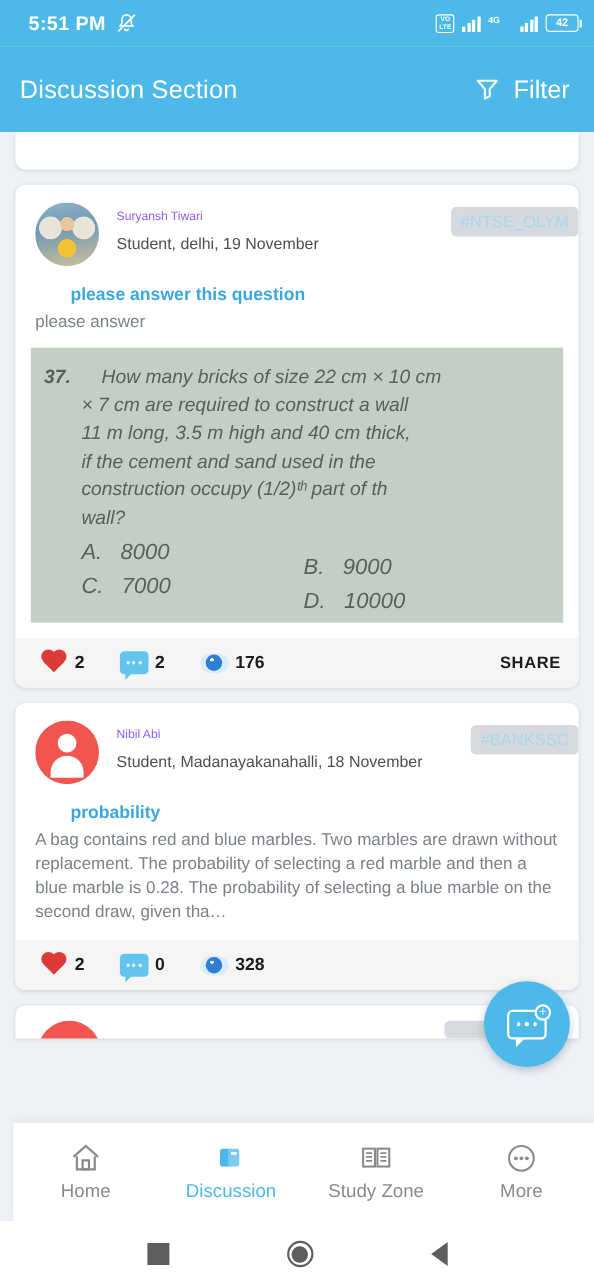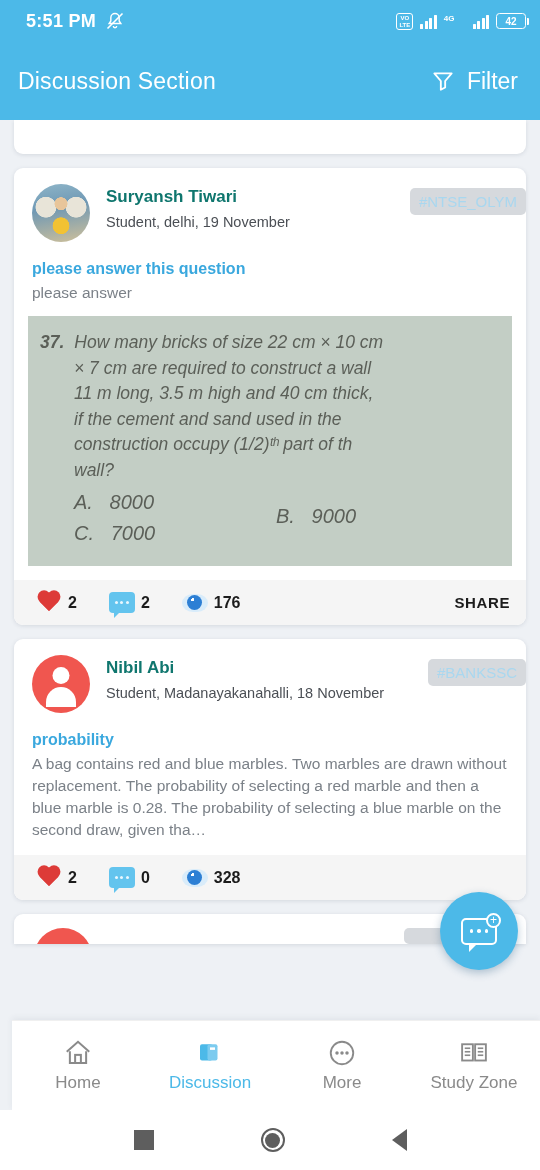--- a/index.html
+++ b/index.html
@@ -94,47 +94,48 @@
   }
   .avatar-person:before{
     content:""; position:absolute; top:12px; left:50%; transform:translateX(-50%);
     width:17px; height:17px; border-radius:50%; background:#fff;
   }
   .avatar-person:after{
     content:""; position:absolute; bottom:6px; left:50%; transform:translateX(-50%);
     width:30px; height:20px; border-radius:15px 15px 0 0; background:#fff;
   }
   .head-meta{ flex:1; padding-left:16px; min-width:0; }
-  .author{ color:#0f766e; font-size:17px; font-weight:bold; line-height:26px; }
+  .author{ color:#8b5cf6; font-size:11px; font-weight:normal; line-height:26px; }
   .submeta{ color:#4b4f55; font-size:14.5px; line-height:24px; }
   .tag{
     background:#d6d9dd; color:#a9d7ef; font-size:15px;
     padding:5px 9px; border-radius:5px; white-space:nowrap;
     margin-top:4px; margin-right:-14px; overflow:hidden; max-width:128px;
   }
 
   .post-title{
     color:#3aa8de; font-size:16px; font-weight:bold;
     padding:18px 18px 0 18px;
+    margin-left:32px;
   }
   .post-body{
     color:#7b8188; font-size:15.5px; line-height:22px;
     padding:4px 18px 0 18px;
   }
 
   .qimage{
     margin:12px 14px 0 14px; height:250px; overflow:hidden;
     background:#c3cec5; position:relative;
   }
   .qimage-inner{
     font-family:"Liberation Sans", sans-serif;
     color:#5b5f58; padding:14px 0 0 12px; filter:blur(.35px);
   }
   .qline{ font-size:17.5px; line-height:25.5px; white-space:nowrap; }
-  .qnum{ font-weight:bold; font-style:italic; margin-right:10px; }
+  .qnum{ font-weight:bold; font-style:italic; margin-right:28px; }
   .qi{ font-style:italic; }
   .qopts{ display:flex; margin-top:4px; }
   .qopt-col{ width:50%; }
   .qopt{ font-size:20px; line-height:31px; font-style:italic; white-space:nowrap;}
 
   .actions{
     display:flex; align-items:center; background:#f5f5f5;
     margin-top:14px; padding:11px 16px 11px 22px; gap:0;
   }
   .act{ display:flex; align-items:center; gap:6px; margin-right:32px; }
@@ -298,20 +299,21 @@
         <div class="qline qi" style="padding-left:34px">if the cement and sand used in the</div>
         <div class="qline qi" style="padding-left:34px">construction occupy (1/2)ᵗʰ part of th</div>
         <div class="qline qi" style="padding-left:34px">wall?</div>
         <div class="qopts">
           <div class="qopt-col" style="padding-left:34px">
             <div class="qopt">A.&nbsp;&nbsp;&nbsp;8000</div>
             <div class="qopt">C.&nbsp;&nbsp;&nbsp;7000</div>
           </div>
           <div class="qopt-col">
             <div class="qopt" style="padding-top:14px">B.&nbsp;&nbsp;&nbsp;9000</div>
+            <div class="qopt">D.&nbsp;&nbsp;&nbsp;10000</div>
           </div>
         </div>
       </div>
     </div>
 
     <div class="actions">
       <div class="act">
         <span class="heart"></span>
         <span class="act-count">2</span>
       </div>
@@ -399,49 +401,49 @@
 
   <div class="nav-item active">
     <span class="nav-ico">
       <svg width="30" height="30" viewBox="0 0 24 24">
         <rect x="4" y="5" width="10" height="13" rx="1.6" fill="#4cb9e8"></rect>
         <rect x="10" y="5" width="8" height="13" rx="1.6" fill="#7ccbef"></rect>
         <rect x="12" y="7.5" width="4" height="2" fill="#fff"></rect>
       </svg>
     </span>
     <span class="nav-label">Discussion</span>
-  </div>
-
-  <div class="nav-item">
-    <span class="nav-ico">
-      <svg width="30" height="30" viewBox="0 0 24 24">
-        <circle cx="12" cy="12" r="9" fill="none" stroke="#8a8a8a" stroke-width="1.5"></circle>
-        <circle cx="8" cy="12" r="1.4" fill="#8a8a8a"></circle>
-        <circle cx="12" cy="12" r="1.4" fill="#8a8a8a"></circle>
-        <circle cx="16" cy="12" r="1.4" fill="#8a8a8a"></circle>
-      </svg>
-    </span>
-    <span class="nav-label">More</span>
   </div>
 
   <div class="nav-item">
     <span class="nav-ico">
       <svg width="30" height="30" viewBox="0 0 24 24">
         <rect x="2.5" y="5" width="8.6" height="13" fill="none" stroke="#8a8a8a" stroke-width="1.5"></rect>
         <rect x="12.9" y="5" width="8.6" height="13" fill="none" stroke="#8a8a8a" stroke-width="1.5"></rect>
         <line x1="4.6" y1="8.2" x2="9" y2="8.2" stroke="#8a8a8a" stroke-width="1.3"></line>
         <line x1="4.6" y1="11" x2="9" y2="11" stroke="#8a8a8a" stroke-width="1.3"></line>
         <line x1="4.6" y1="13.8" x2="9" y2="13.8" stroke="#8a8a8a" stroke-width="1.3"></line>
         <line x1="15" y1="8.2" x2="19.4" y2="8.2" stroke="#8a8a8a" stroke-width="1.3"></line>
         <line x1="15" y1="11" x2="19.4" y2="11" stroke="#8a8a8a" stroke-width="1.3"></line>
         <line x1="15" y1="13.8" x2="19.4" y2="13.8" stroke="#8a8a8a" stroke-width="1.3"></line>
       </svg>
     </span>
     <span class="nav-label">Study Zone</span>
   </div>
+
+  <div class="nav-item">
+    <span class="nav-ico">
+      <svg width="30" height="30" viewBox="0 0 24 24">
+        <circle cx="12" cy="12" r="9" fill="none" stroke="#8a8a8a" stroke-width="1.5"></circle>
+        <circle cx="8" cy="12" r="1.4" fill="#8a8a8a"></circle>
+        <circle cx="12" cy="12" r="1.4" fill="#8a8a8a"></circle>
+        <circle cx="16" cy="12" r="1.4" fill="#8a8a8a"></circle>
+      </svg>
+    </span>
+    <span class="nav-label">More</span>
+  </div>
 </div>
 
 <div class="androidnav">
   <div class="and-sq"></div>
   <div class="and-ci">
       <i></i>
     </div>
   <div class="and-tr"></div>
 </div>
 

